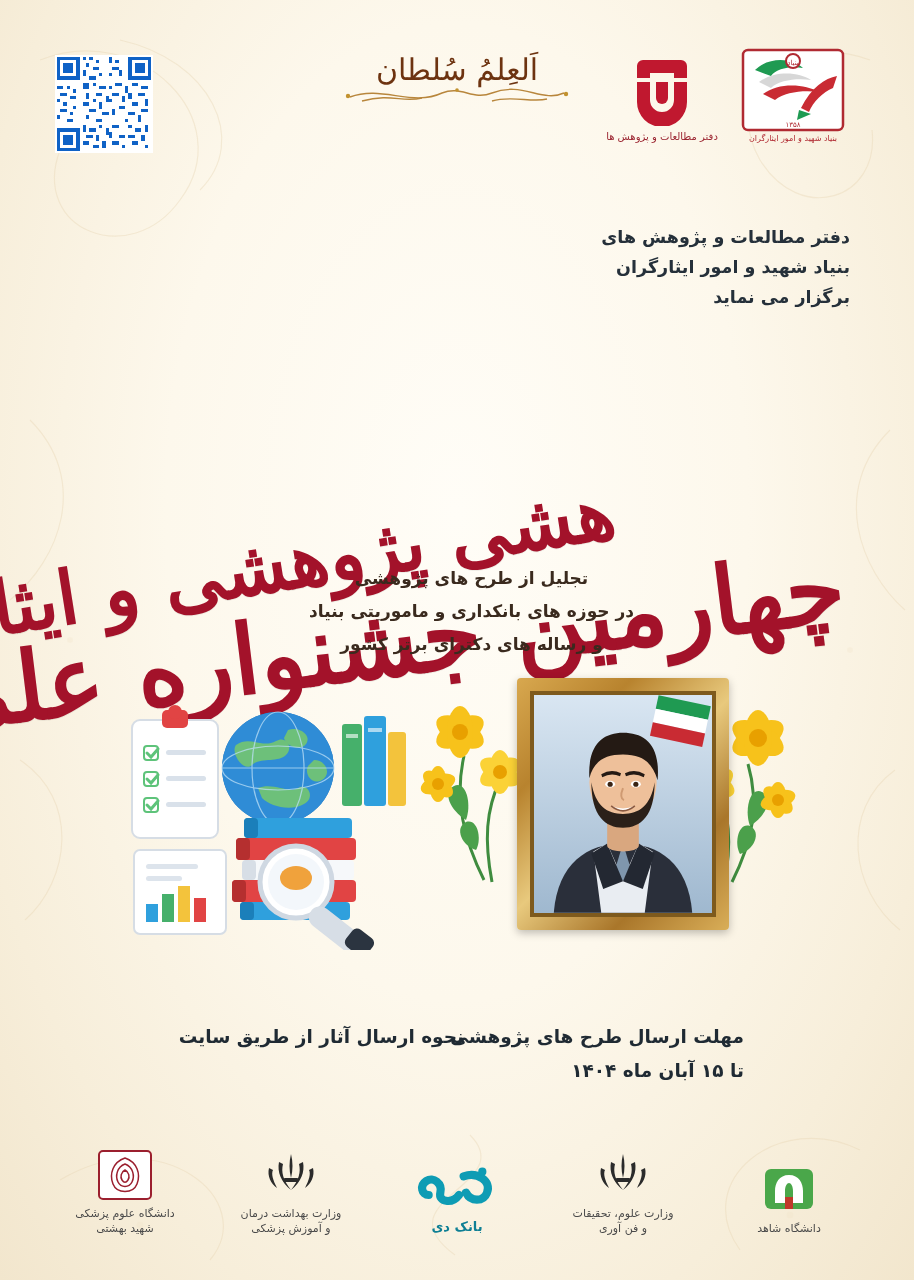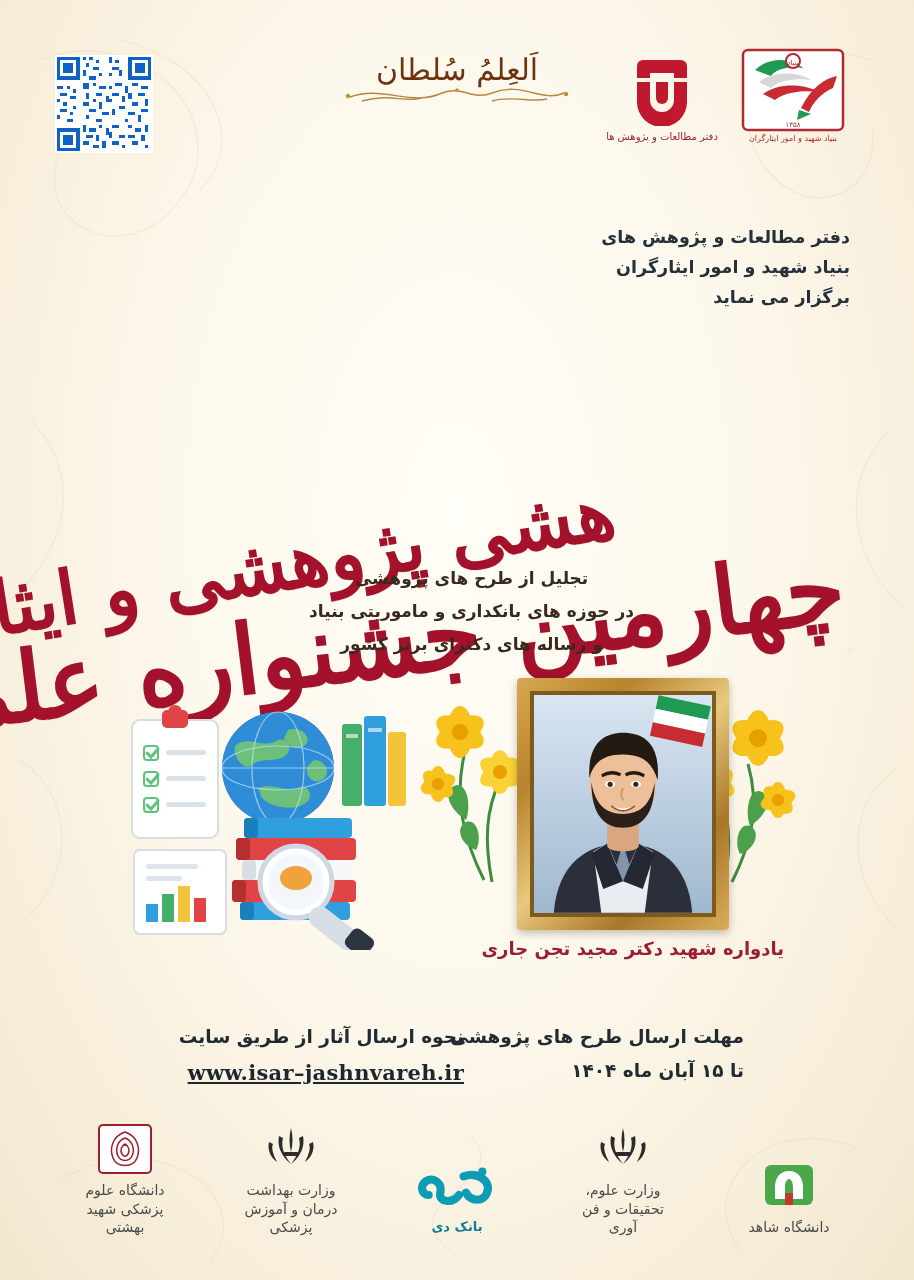--- a/index.html
+++ b/index.html
@@ -232,21 +232,21 @@
     gap: 58px;
   }
   .sponsor {
     width: 108px;
     text-align: center;
   }
   .sponsor .mark { height: 56px; margin: 0 auto; }
   .sponsor .mark svg { height: 100%; }
   .sponsor .cap {
     margin-top: 3px;
-    font-size: 14px;
+    font-size: 11px;
     color: #4a4a4a;
     direction: rtl;
     line-height: 1.3;
   }
   .sponsor.bank .cap { color: #0e7f94; font-size: 13px; font-weight: bold; }
 </style>
 </head>
 <body>
 
 <div class="poster">
@@ -626,30 +626,28 @@
         <circle cx="77" cy="90" r="2.6" fill="#3a2414"></circle>
         <circle cx="103" cy="90" r="2.6" fill="#3a2414"></circle>
 
         <path d="M90,94 q-4,10 1,12" stroke="#cf9a72" stroke-width="2" fill="none"></path>
         <path d="M78,112 q12,9 24,0 q-12,5 -24,0z" fill="#ffffff"></path>
         <path d="M78,112 q12,10 24,0" stroke="#8a5a42" stroke-width="1.6" fill="none"></path>
       </svg>
     </div>
   </div>
 
-  <div class="memorial">یادواره شهید دکتر مجید تجن جاری</div>
 
   <div class="deadline">
     <div>مهلت ارسال طرح های پژوهشی</div>
     <div>تا ۱۵ آبان ماه ۱۴۰۴</div>
   </div>
 
   <div class="submission">
     <div>نحوه ارسال آثار از طریق سایت</div>
-    <a class="url" href="#">www.isar–jashnvareh.ir</a>
   </div>
 
   <div class="sponsors">
 
     <div class="sponsor">
       <div class="mark">
         <svg viewBox="0 0 60 56" xmlns="http://www.w3.org/2000/svg">
           <rect x="4" y="3" width="52" height="48" rx="4" fill="#ffffff" stroke="#9b1f2e" stroke-width="2"></rect>
           <g fill="none" stroke="#9b1f2e" stroke-width="1.5">
             <path d="M30,10 C18,14 14,26 18,36 C22,46 38,46 42,36 C46,26 42,14 30,10z"></path>

